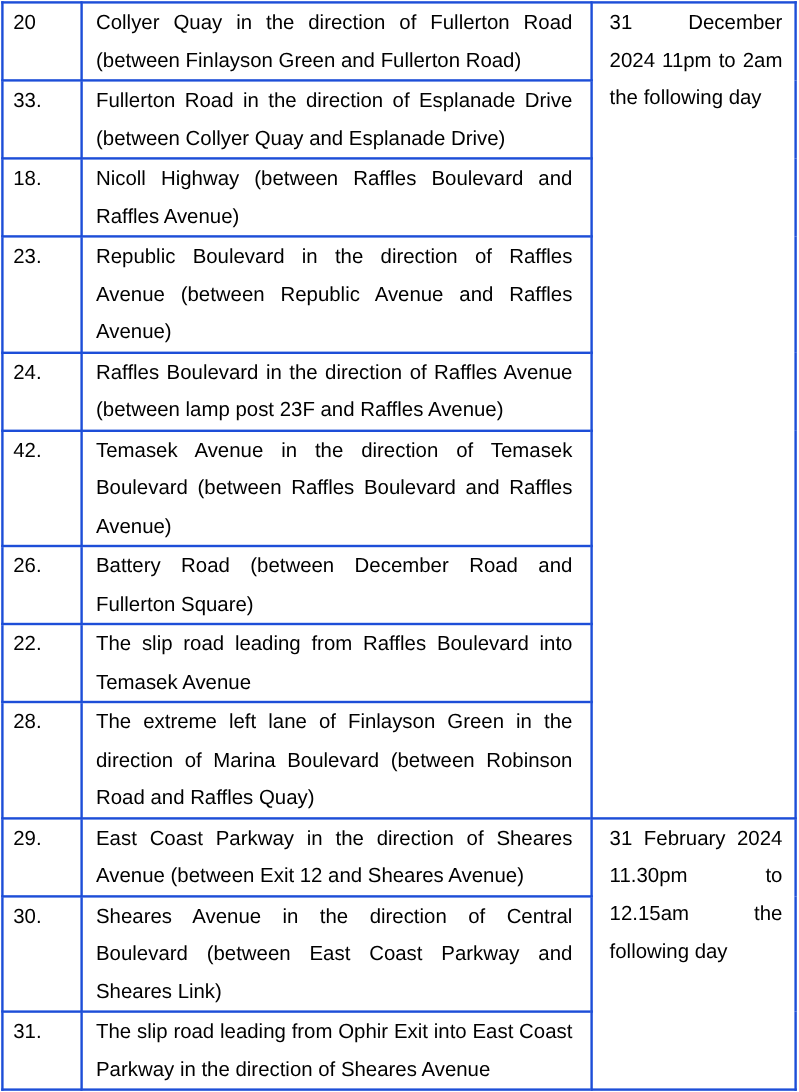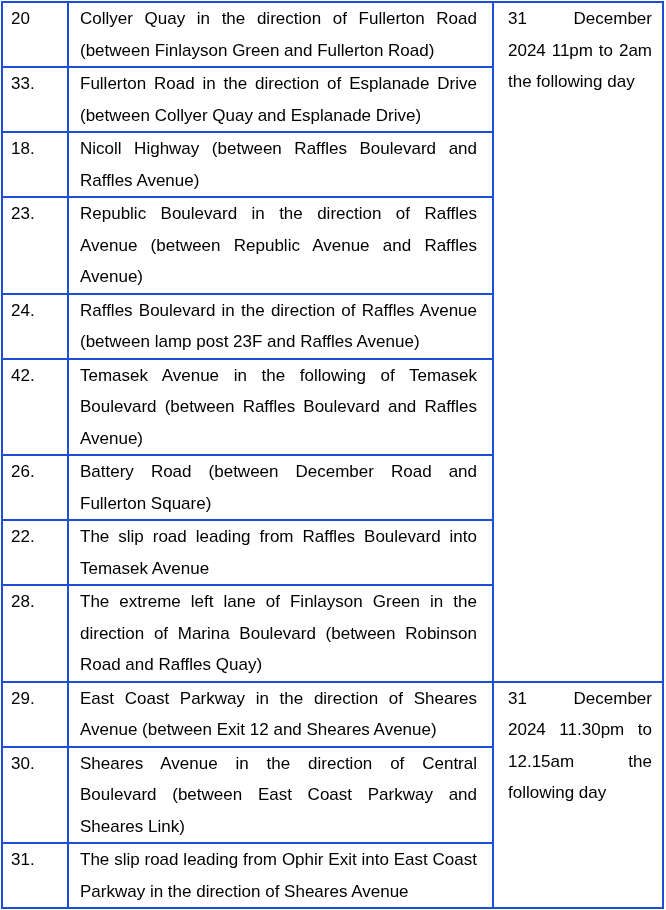--- a/index.html
+++ b/index.html
@@ -68,38 +68,38 @@
     <tr>
       <td class="num-cell">23.</td>
       <td class="road-cell">Republic Boulevard in the direction of Raffles Avenue (between Republic Avenue and Raffles Avenue)</td>
     </tr>
     <tr>
       <td class="num-cell">24.</td>
       <td class="road-cell">Raffles Boulevard in the direction of Raffles Avenue (between lamp post 23F and Raffles Avenue)</td>
     </tr>
     <tr>
       <td class="num-cell">42.</td>
-      <td class="road-cell">Temasek Avenue in the following of Temasek Boulevard (between Raffles Boulevard and Raffles Avenue)</td>
+      <td class="road-cell">Temasek Avenue in the direction of Temasek Boulevard (between Raffles Boulevard and Raffles Avenue)</td>
     </tr>
     <tr>
       <td class="num-cell">26.</td>
       <td class="road-cell">Battery Road (between December Road and Fullerton Square)</td>
     </tr>
     <tr>
       <td class="num-cell">22.</td>
       <td class="road-cell">The slip road leading from Raffles Boulevard into Temasek Avenue</td>
     </tr>
     <tr>
       <td class="num-cell">28.</td>
       <td class="road-cell">The extreme left lane of Finlayson Green in the direction of Marina Boulevard (between Robinson Road and Raffles Quay)</td>
     </tr>
     <tr>
       <td class="num-cell">29.</td>
       <td class="road-cell">East Coast Parkway in the direction of Sheares Avenue (between Exit 12 and Sheares Avenue)</td>
-      <td class="period-cell" rowspan="3">31 December 2024 11.30pm to 12.15am the following day</td>
+      <td class="period-cell" rowspan="3">31 February 2024 11.30pm to 12.15am the following day</td>
     </tr>
     <tr>
       <td class="num-cell">30.</td>
       <td class="road-cell">Sheares Avenue in the direction of Central Boulevard (between East Coast Parkway and Sheares Link)</td>
     </tr>
     <tr>
       <td class="num-cell">31.</td>
       <td class="road-cell">The slip road leading from Ophir Exit into East Coast Parkway in the direction of Sheares Avenue</td>
     </tr>
   </tbody>

